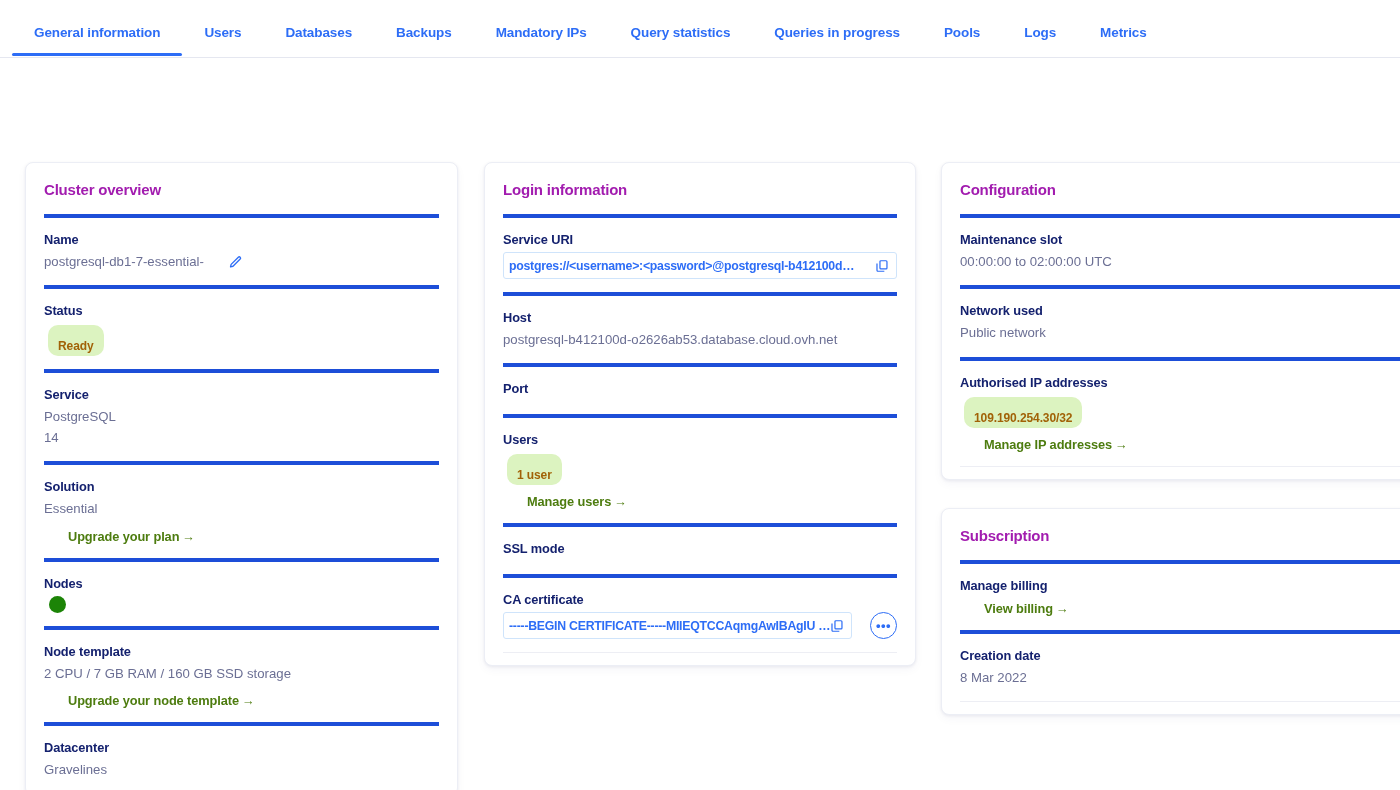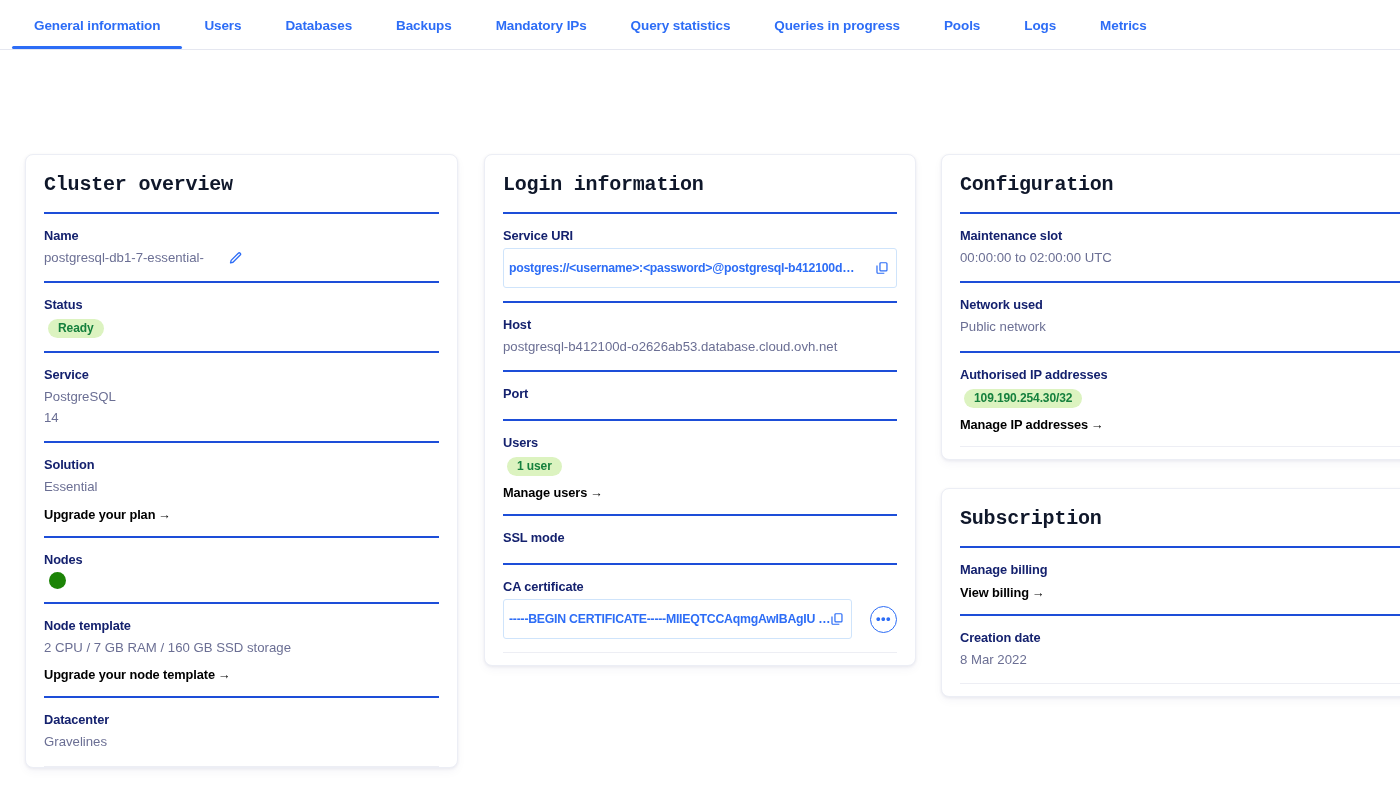--- a/index.html
+++ b/index.html
@@ -10,23 +10,24 @@
     font-family: "Liberation Sans", sans-serif;
     color: #000e9c;
     overflow: hidden;
   }
 
   
   .tabbar {
     position: relative;
     height: 50px;
     display: flex;
-    align-items: center;
+    align-items: flex-start;
     padding-left: 12px;
     border-bottom: 1px solid #e5e7f0;
+    margin-top: 8px;
   }
   .tab {
     position: relative;
     font-size: 13.5px;
     font-weight: bold;
     color: #2d6df6;
     padding: 17px 22px 16px 22px;
     white-space: nowrap;
     cursor: pointer;
     letter-spacing: -0.1px;
@@ -56,30 +57,29 @@
   
   .card {
     background: #ffffff;
     border: 1px solid #eceef5;
     border-radius: 8px;
     box-shadow: 0 1px 3px rgba(30,35,90,0.07), 0 4px 10px rgba(30,35,90,0.04);
     padding: 0 18px;
     margin-bottom: 28px;
   }
   .card-title {
-    font-size: 20px;
-    font-weight: bold;
-    color: #0f172a;
+    font-size: 15px;
+    font-weight: bold;
+    color: #a21caf;
     padding: 18px 0 16px 0;
     letter-spacing: -0.2px;
-    font-family: Liberation Mono, monospace;
   }
 
   .row {
-    border-top: 2px solid #1d4ed8;
+    border-top: 4px solid #1d4ed8;
     padding: 14px 0 13px 0;
     position: relative;
   }
   .row.last { border-bottom: 1px solid #edeef4; }
 
   .lbl {
     font-size: 12.8px;
     font-weight: bold;
     color: #14216e;
     margin-bottom: 5px;
@@ -88,38 +88,39 @@
   .val {
     font-size: 13.2px;
     color: #6b6f94;
     line-height: 1.55;
   }
 
   
   .badge {
     display: inline-block;
     background: #dcf3c0;
-    color: #15803d;
+    color: #a16207;
     font-size: 12px;
     font-weight: bold;
-    padding: 2px 10px 3px 10px;
+    padding: 14px 10px 3px 10px;
     border-radius: 10px;
     margin: 2px 0 0 4px;
     letter-spacing: -0.1px;
   }
 
   
   .link {
     display: inline-block;
     margin-top: 9px;
     font-size: 12.8px;
     font-weight: bold;
-    color: #000000;
+    color: #4d7c0f;
     cursor: pointer;
     letter-spacing: -0.1px;
+    margin-left: 24px;
   }
   .link .arw { margin-left: 3px; font-weight: normal; }
 
   
   .name-line { display: flex; align-items: center; gap: 24px; }
   .icon-btn { cursor: pointer; display: inline-flex; align-items: center; }
 
   
   .node-dot {
     width: 17px; height: 17px;
@@ -127,21 +128,21 @@
     background: #1c8407;
     margin: 4px 0 0 5px;
   }
 
   
   .field {
     display: flex;
     align-items: center;
     border: 1px solid #cfe4fb;
     border-radius: 3px;
-    height: 40px;
+    height: 27px;
     padding: 0 7px 0 5px;
     background: #fff;
     overflow: hidden;
   }
   .field .fval {
     flex: 1;
     font-size: 12.3px;
     font-weight: bold;
     color: #2d6df6;
     white-space: nowrap;

